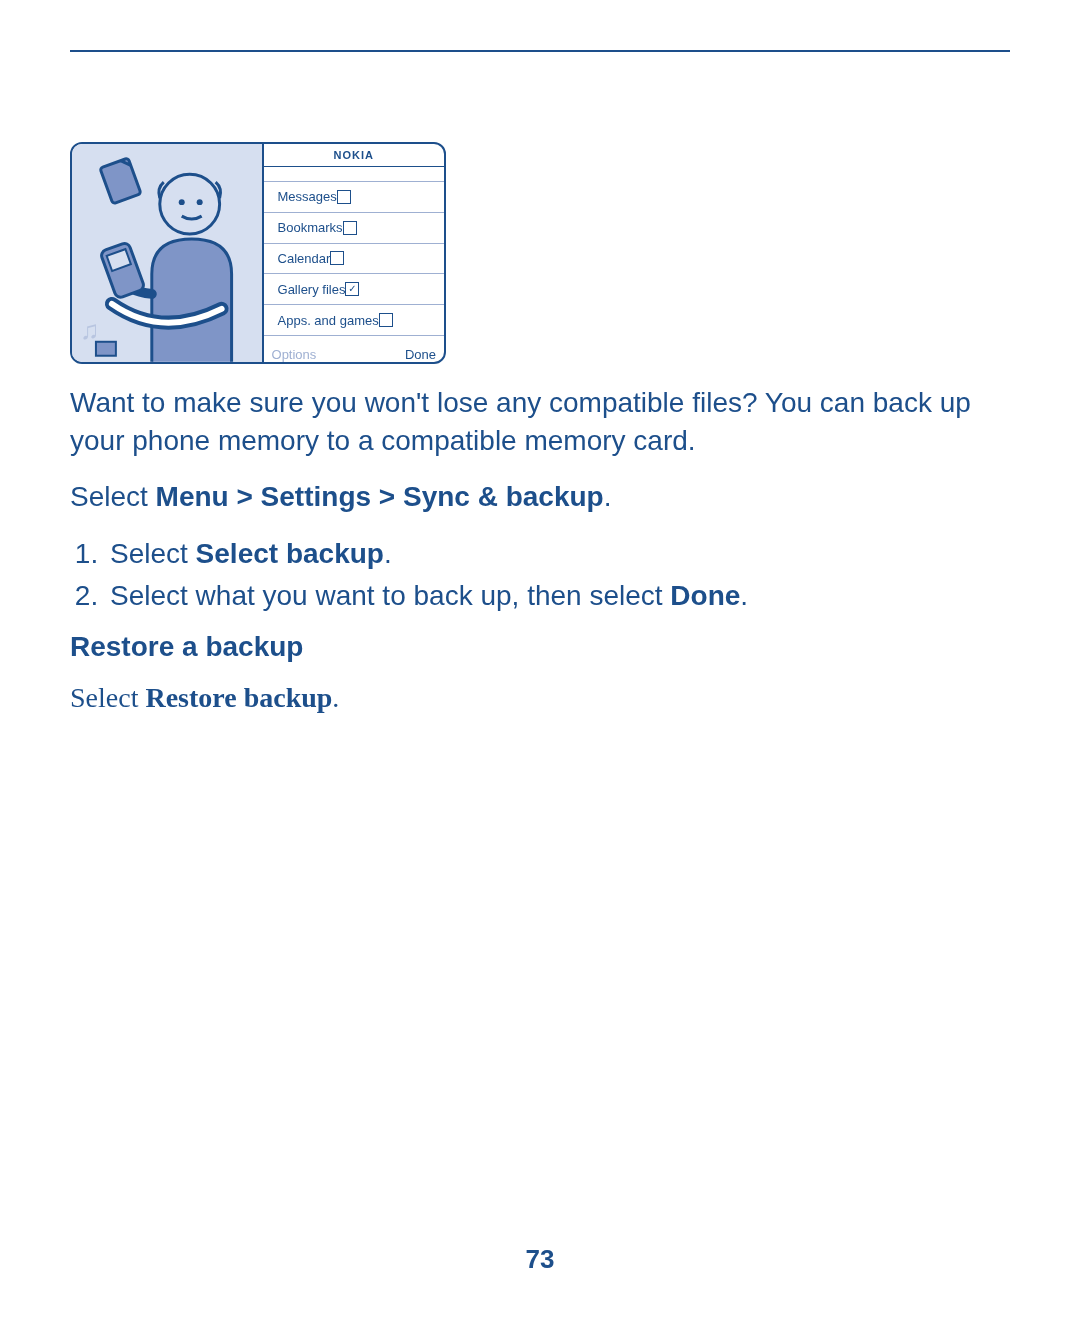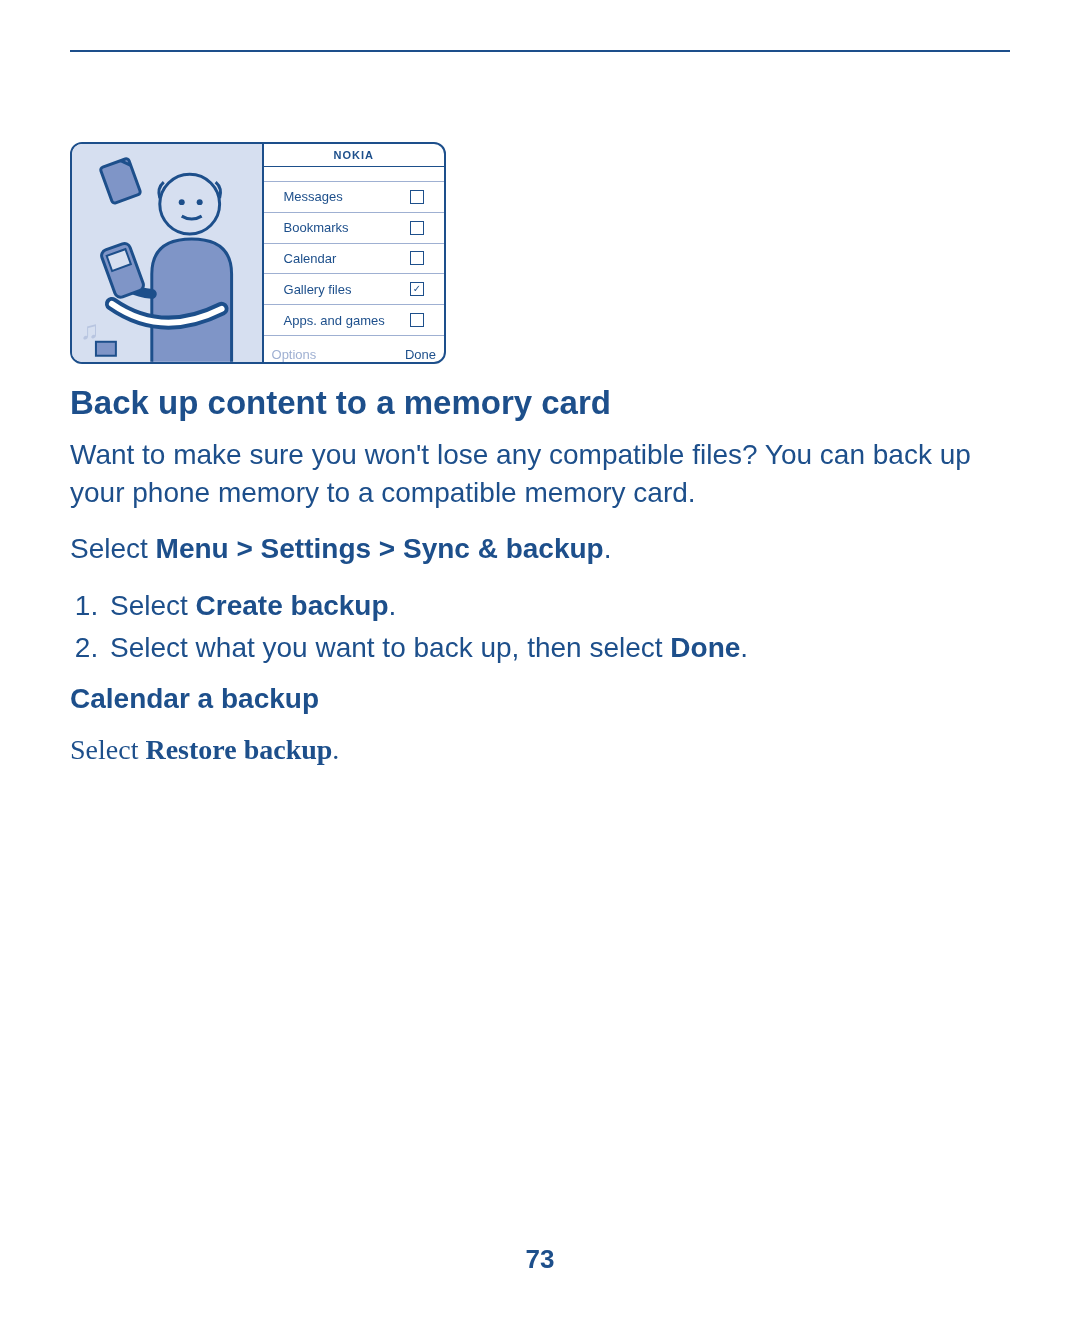--- a/index.html
+++ b/index.html
@@ -54,23 +54,22 @@
     letter-spacing: 1px;
   }
   .blank-strip {
     height: 14px;
     border-bottom: 1px solid #9fb0d2;
   }
   .row {
     flex: 1;
     display: flex;
     align-items: center;
-    padding: 0 20px;
+    padding: 0 14px;
     border-bottom: 1px solid #9fb0d2;
-    justify-content: space-between;
   }
   .row:last-of-type { border-bottom: 1px solid #9fb0d2; }
   .cb {
     width: 12px;
     height: 12px;
     border: 1.5px solid #1d4f8b;
     display: inline-flex;
     align-items: center;
     justify-content: center;
     font-size: 10px;
@@ -194,36 +193,35 @@
         <span>Apps. and games</span>
         <span class="cb"></span>
       </div>
       <div class="softkeys">
         <span class="opt">Options</span>
         <span>Done</span>
       </div>
     </div>
   </div>
 
-  <h2 class="title">Back up content to a memory card</h2>
 
   <p class="body">Want to make sure you won't lose any compatible files? You can back up your phone memory to a compatible memory card.</p>
 
   <p class="body">
     <span>Select </span><span class="b">Menu &gt; Settings &gt; Sync &amp; backup</span><span>.</span>
   </p>
 
   <ol>
     <li>
-      <span>Select </span><span class="b">Create backup</span><span>.</span>
+      <span>Select </span><span class="b">Select backup</span><span>.</span>
     </li>
     <li>
       <span>Select what you want to back up, then select </span><span class="b">Done</span><span>.</span>
     </li>
   </ol>
 
-  <div class="subhead">Calendar a backup</div>
+  <div class="subhead">Restore a backup</div>
   <p class="body" style="margin-top:16px;font-family:Liberation Serif, serif;">
     <span>Select </span><span class="b">Restore backup</span><span>.</span>
   </p>
 </div>
 
 <div class="page-num">73</div>
 
 </body></html>

